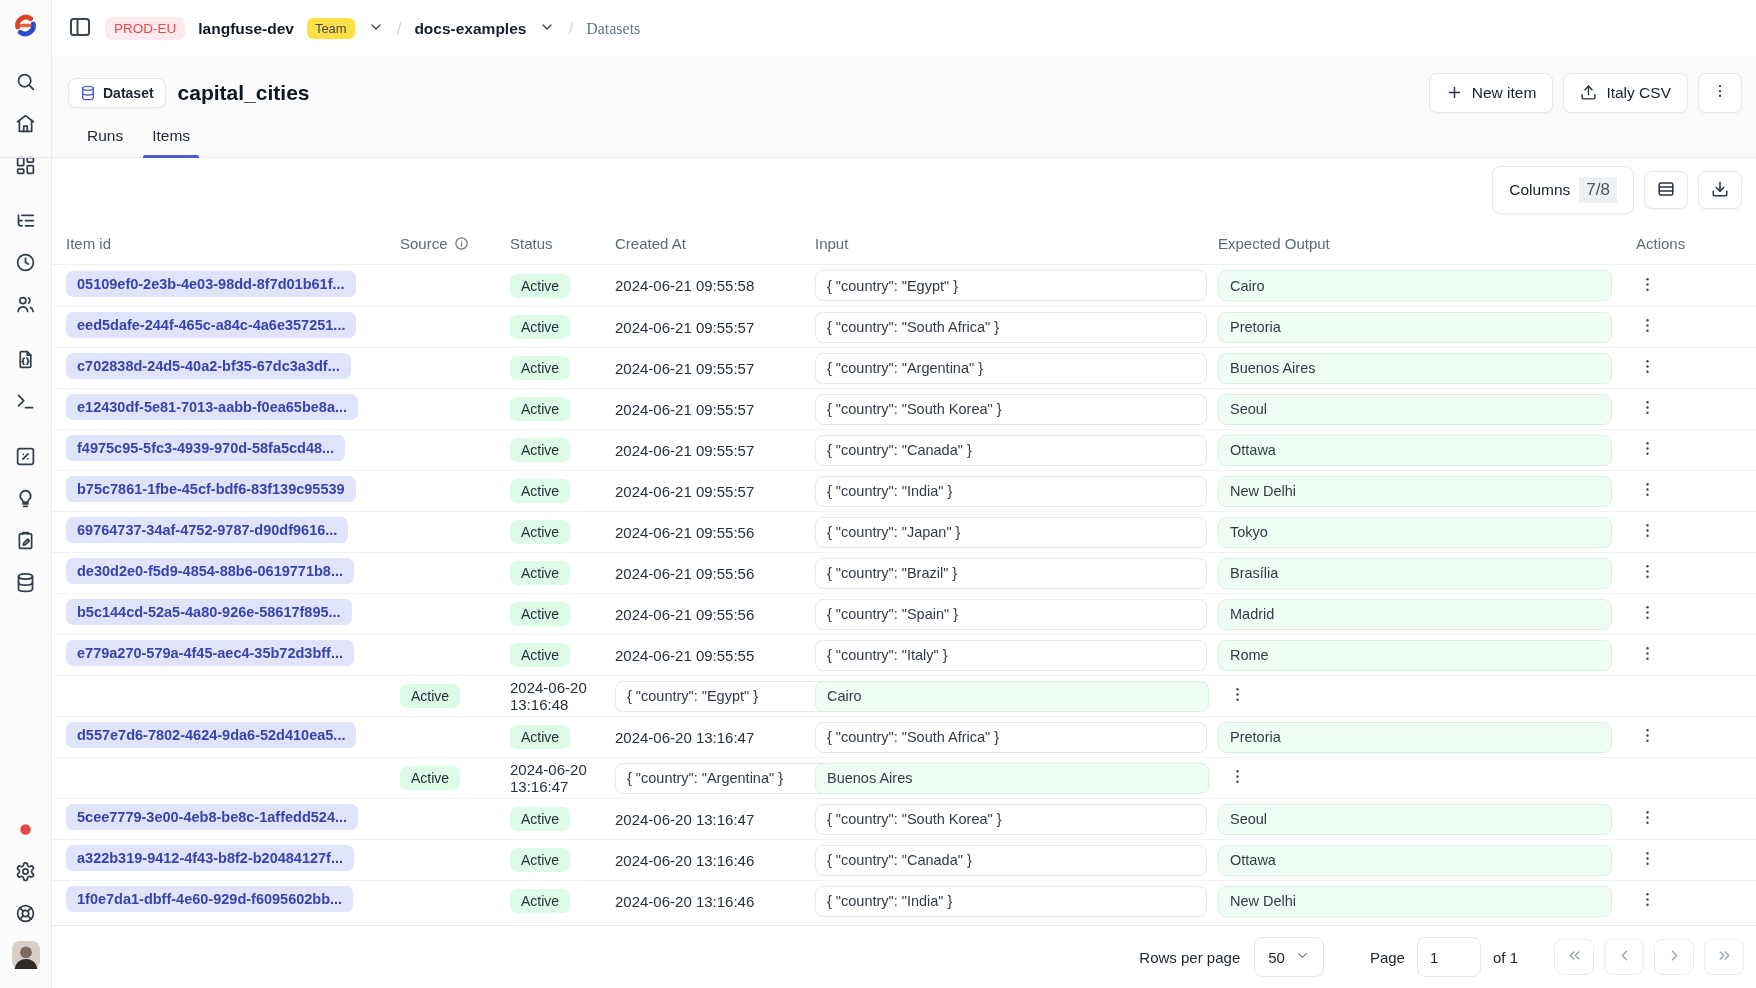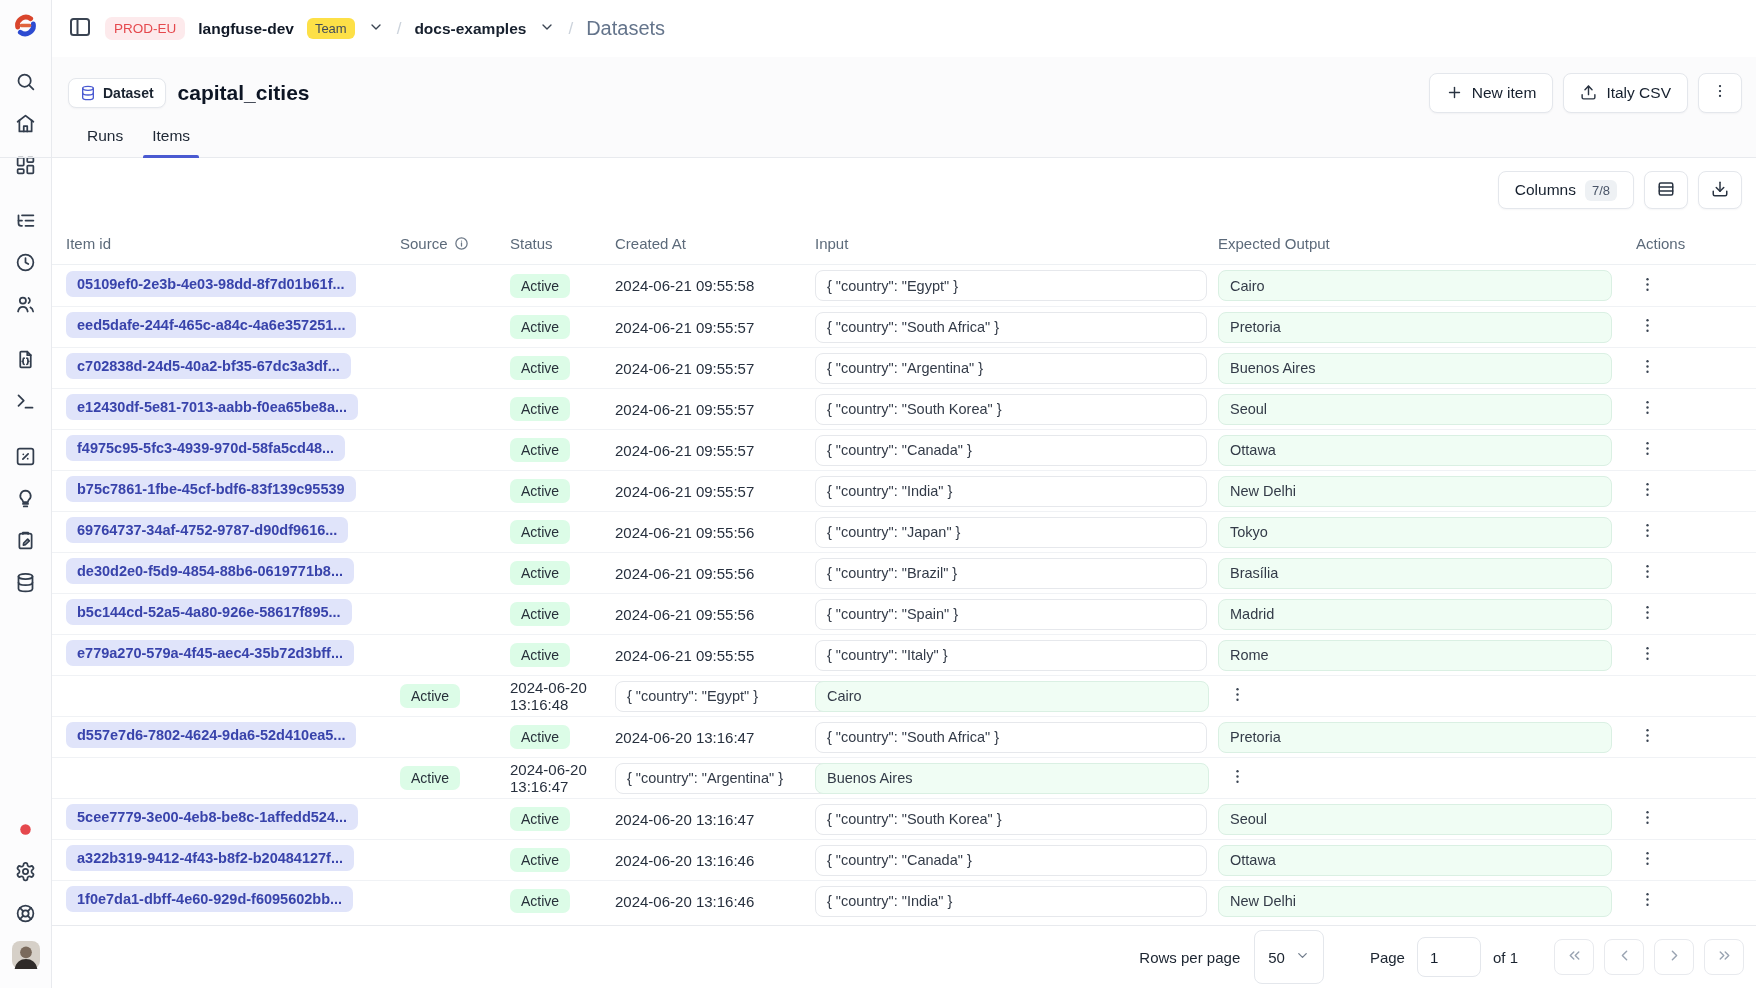--- a/index.html
+++ b/index.html
@@ -44,21 +44,21 @@
   .tb-icon svg { width:24px; height:24px; }
   .env-badge { background:var(--env-badge-bg,#fdeaec); color:var(--env-badge-text,#e5484d);
     font-size:13.5px; font-weight:500; padding:4px 9px; border-radius:7px; }
   .org-name { font-weight:600; font-size:15.5px; color:#101826; cursor:pointer; }
   .type-badge { background:#fde047; color:#414b5a; font-size:13px; font-weight:500;
     padding:3px 8px; border-radius:6px; cursor:pointer; }
   .chev { color:#3a4452; display:flex; cursor:pointer; }
   .chev svg { width:16px; height:16px; }
   .crumb-sep { color:#ccd3dc; font-size:17px; font-weight:300; }
   .project-name { font-weight:600; font-size:15.5px; color:#17202e; cursor:pointer; }
-  .section-label { color:#64748b; font-size:20px; }
+  .section-label { color:#64748b; font-size:16px;font-family:Liberation Serif, serif; }
 
   
   .page-head { background:#fbfbfc; flex:none; }
   .title-row { display:flex; align-items:center; padding:13px 14px 0 16px; height:58px; }
   .entity-badge { display:inline-flex; align-items:center; gap:7px; border:1px solid #e4e7ec;
     background:#fff; border-radius:8px; padding:6px 11px; font-size:14px; font-weight:600;
     color:#1b2430; box-shadow:0 1px 2px rgba(16,24,40,.04); }
   .entity-badge .icon { color:var(--accent,#4a5ad1); display:flex; }
   .entity-badge .icon svg { width:16px; height:16px; }
   .page-title { font-size:21px; font-weight:700; margin:0 0 0 12px; color:#0d1524; }
@@ -78,22 +78,22 @@
   .tabs { display:flex; padding:0 0 0 68px; border-bottom:1px solid #e8eaee; margin-top:2px; }
   .tab { position:relative; padding:10px 9px 12px; margin-right:11px; font-size:15.5px;
     font-weight:500; color:#212a37; cursor:pointer; }
   .tab.active::after { content:""; position:absolute; left:0; right:0; bottom:-1px; height:3px;
     background:var(--accent,#4a5ad1); border-radius:2px 2px 0 0; }
   .tabs { margin-left:-52px; padding-left:78px; } 
 
   
   .toolbar { height:64px; flex:none; display:flex; align-items:center; justify-content:flex-end;
     gap:10px; padding:0 14px; background:#fff; }
-  .count-badge { background:#eef1f4; color:#4a5568; font-size:13px; font-weight:500;
-    border-radius:6px; padding:3px 7px; }
+  .count-badge { background:#eef1f4; color:#4a5568; font-size:17px; font-weight:500;
+    border-radius:0; padding:3px 7px; }
 
   
   .grid-row { display:grid; grid-template-columns:334px 110px 105px 200px 403px 410px 1fr;
     align-items:center; padding-left:14px; }
   .thead { height:43px; flex:none; color:#5c6a7a; font-size:15px; font-weight:500;
     border-bottom:1px solid #edf0f3; }
   .th { display:flex; align-items:center; gap:6px; }
   .th .icon { display:flex; color:#6b7786; }
   .th .icon svg { width:15px; height:15px; }
   .th-actions { padding-left:8px; }
@@ -113,21 +113,21 @@
   .expected-box { background:var(--expected-bg,#f0fdf4); border-color:var(--expected-border,#daf0e3); width:394px; }
   .kebab { width:30px; height:30px; margin-left:4px; border:none; background:transparent;
     color:#3a4452; display:flex; align-items:center; justify-content:center; cursor:pointer; }
   .kebab svg { width:19px; height:19px; }
 
   
   .pagination { margin-top:auto; height:63px; flex:none; border-top:1px solid #e8eaee;
     display:flex; align-items:center; justify-content:flex-end; padding:0 12px;
     font-size:15px; color:#1b2430; background:#fff; }
   .pg-label { margin-right:14px; }
-  .select-box { display:flex; align-items:center; gap:10px; height:54px; padding:0 13px;
+  .select-box { display:flex; align-items:center; gap:10px; height:40px; padding:0 13px;
     border:1px solid #e4e7ec; border-radius:8px; background:#fff; cursor:pointer; }
   .select-box .chev svg { width:15px; height:15px; color:#717d8c; }
   .page-label { margin:0 12px 0 46px; }
   .page-input { width:64px; height:40px; border:1px solid #e4e7ec; border-radius:8px;
     padding:0 12px; font-size:15px; font-family:inherit; color:#16202e; background:#fff; }
   .of-label { margin:0 0 0 12px; }
   .nav-group { display:flex; gap:10px; margin-left:36px; }
   .nav-btn { width:40px; height:36px; border:1px solid #e8eaee; border-radius:8px; background:#fff;
     color:#9aa4b2; display:flex; align-items:center; justify-content:center; cursor:pointer; }
   .nav-btn svg { width:17px; height:17px; }
@@ -371,21 +371,21 @@
           </button>
         </div>
       </div>
       <div class="tabs" data-name="tab-bar">
         <div class="tab" data-name="tab-runs">Runs</div>
         <div class="tab active" data-name="tab-items">Items</div>
       </div>
     </section>
 
     <div class="toolbar" data-name="table-toolbar">
-      <button class="btn" style="height:38px;" data-name="columns-button">
+      <button class="btn" style="height:48px;" data-name="columns-button">
         <span data-name="columns-label">Columns</span>
         <span class="count-badge" data-name="columns-count-badge">7/8</span>
       </button>
       <button class="icon-btn h38" data-name="row-height-button">
         <span class="icon" data-name="rows-icon"><svg viewBox="0 0 24 24" fill="none" stroke="currentColor" stroke-width="2" stroke-linecap="round" stroke-linejoin="round">
               <rect x="3" y="4" width="18" height="16" rx="2"></rect>
               <path d="M3 9.3h18"></path>
               <path d="M3 14.6h18"></path>
             </svg></span>
       </button>

